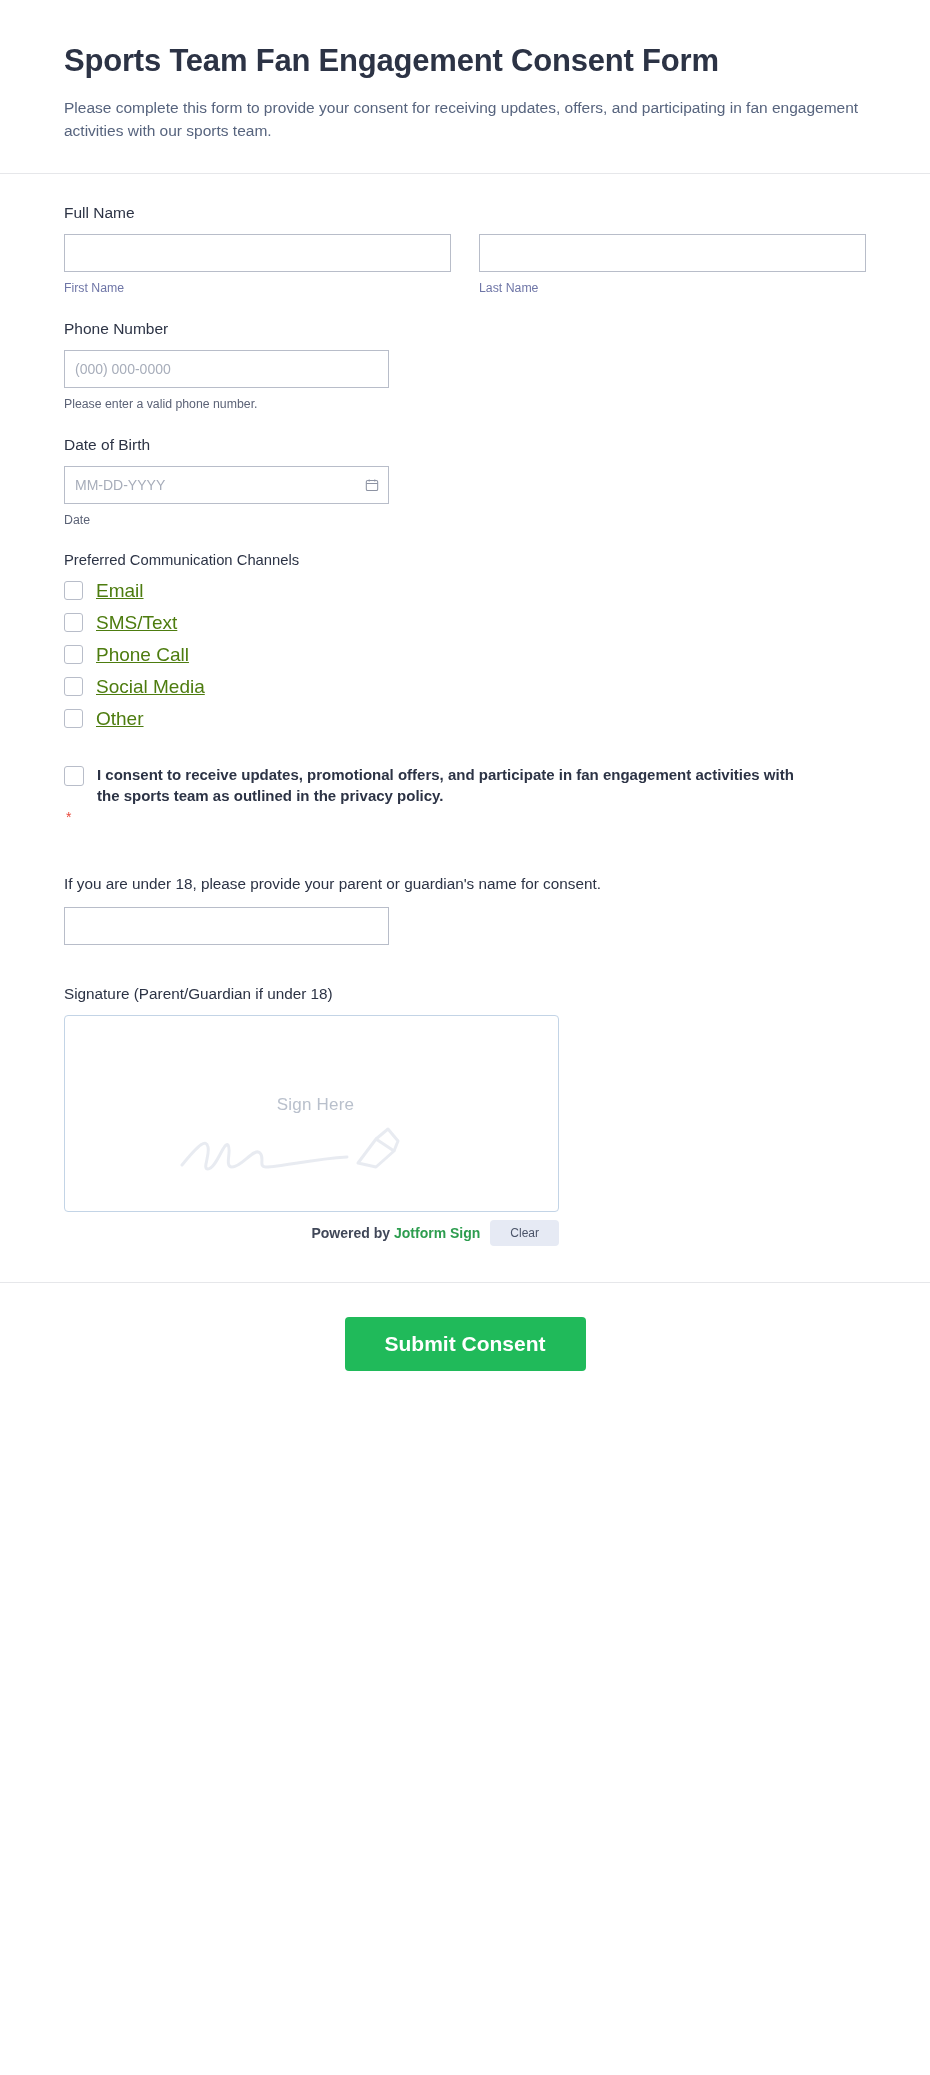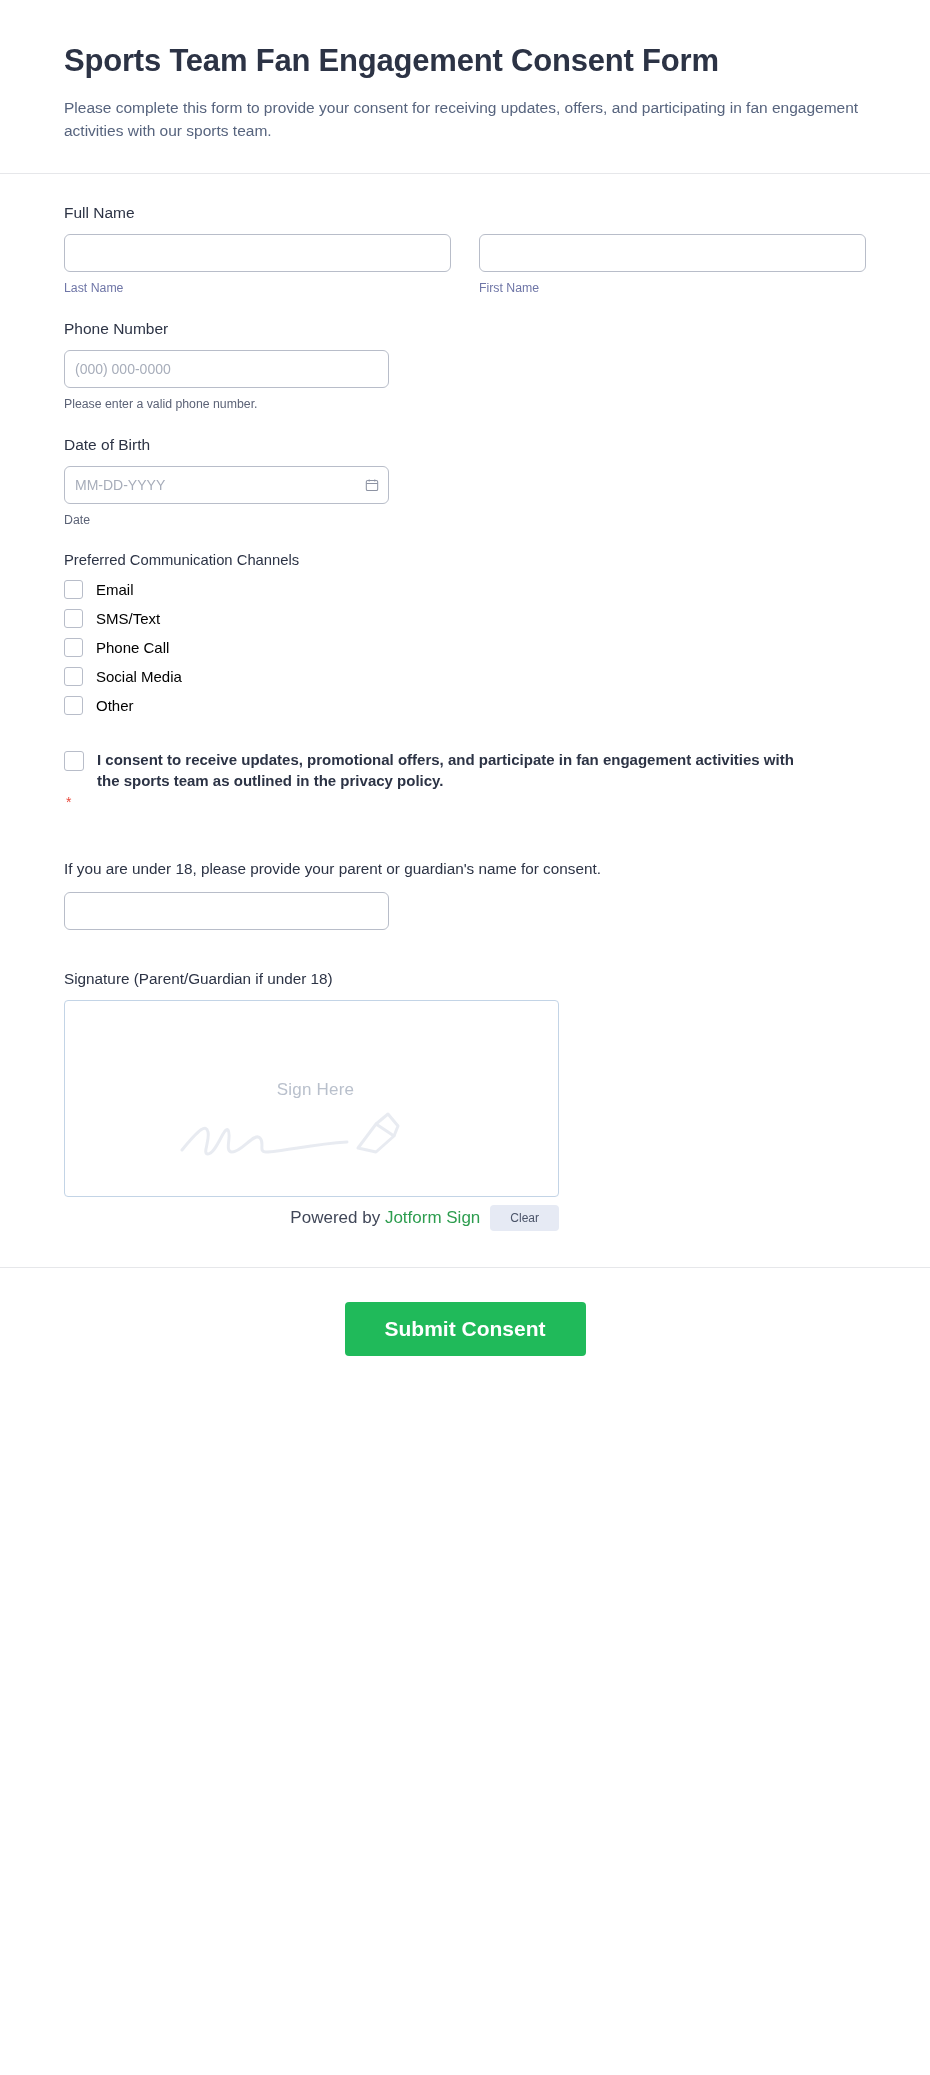--- a/index.html
+++ b/index.html
@@ -61,21 +61,21 @@
   .input-row {
     display: flex;
     gap: 28px;
   }
   .input-col { width: 388px; }
 
   .text-input {
     width: 100%;
     height: 38px;
     border: 1px solid #b8bdc9;
-    border-radius: 6px;
+    border-radius: 0;
     background: #fff;
     font-size: 14px;
     color: #2c3345;
     padding: 0 10px;
     font-family: "Liberation Sans", sans-serif;
     outline: none;
   }
   .text-input::placeholder { color: #a7adba; }
   .sub-label {
     font-size: 12.3px;
@@ -109,22 +109,23 @@
   .cb {
     width: 19px;
     height: 19px;
     border: 1px solid #b8bdc9;
     border-radius: 3px;
     background: #fff;
     flex: 0 0 auto;
     margin-right: 13px;
   }
   .cb-text {
-    font-size: 15px;
-    color: #000000;
+    font-size: 19px;
+    color: #4d7c0f;
+    text-decoration: underline;
   }
 
   .consent-block {
     margin-top: 34px;
     margin-bottom: 50px;
   }
   .consent-row {
     display: flex;
     align-items: flex-start;
     font-weight: bold;
@@ -190,23 +191,23 @@
   }
   .sig-footer {
     width: 495px;
     display: flex;
     align-items: center;
     justify-content: flex-end;
     gap: 10px;
     margin-top: 8px;
   }
   .powered {
-    font-size: 17px;
+    font-size: 14px;
     color: #404758;
-    font-weight: normal;
+    font-weight: bold;
   }
   .powered .brand { color: #2d9d4f; }
   .clear-btn {
     background: #e6eaf4;
     border: none;
     border-radius: 4px;
     font-size: 12px;
     color: #4b5469;
     padding: 6px 20px;
     font-family: "Liberation Sans", sans-serif;
@@ -244,25 +245,25 @@
     <p class="form-subtitle">Please complete this form to provide your consent for receiving updates, offers, and participating in fan engagement activities with our sports team.</p>
   </div>
 
   <div class="form-body">
 
     <div class="field-block">
       <span class="field-label">Full Name</span>
       <div class="input-row">
         <div class="input-col">
           <input class="text-input" type="text" placeholder="" style="">
-          <span class="sub-label">Last Name</span>
+          <span class="sub-label">First Name</span>
         </div>
         <div class="input-col">
           <input class="text-input" type="text" placeholder="" style="">
-          <span class="sub-label">First Name</span>
+          <span class="sub-label">Last Name</span>
         </div>
       </div>
     </div>
 
 
     <div class="field-block">
       <span class="field-label">Phone Number</span>
       <input class="text-input input-narrow" type="text" placeholder="(000) 000-0000" style="">
       <span class="sub-label gray">Please enter a valid phone number.</span>
     </div>

